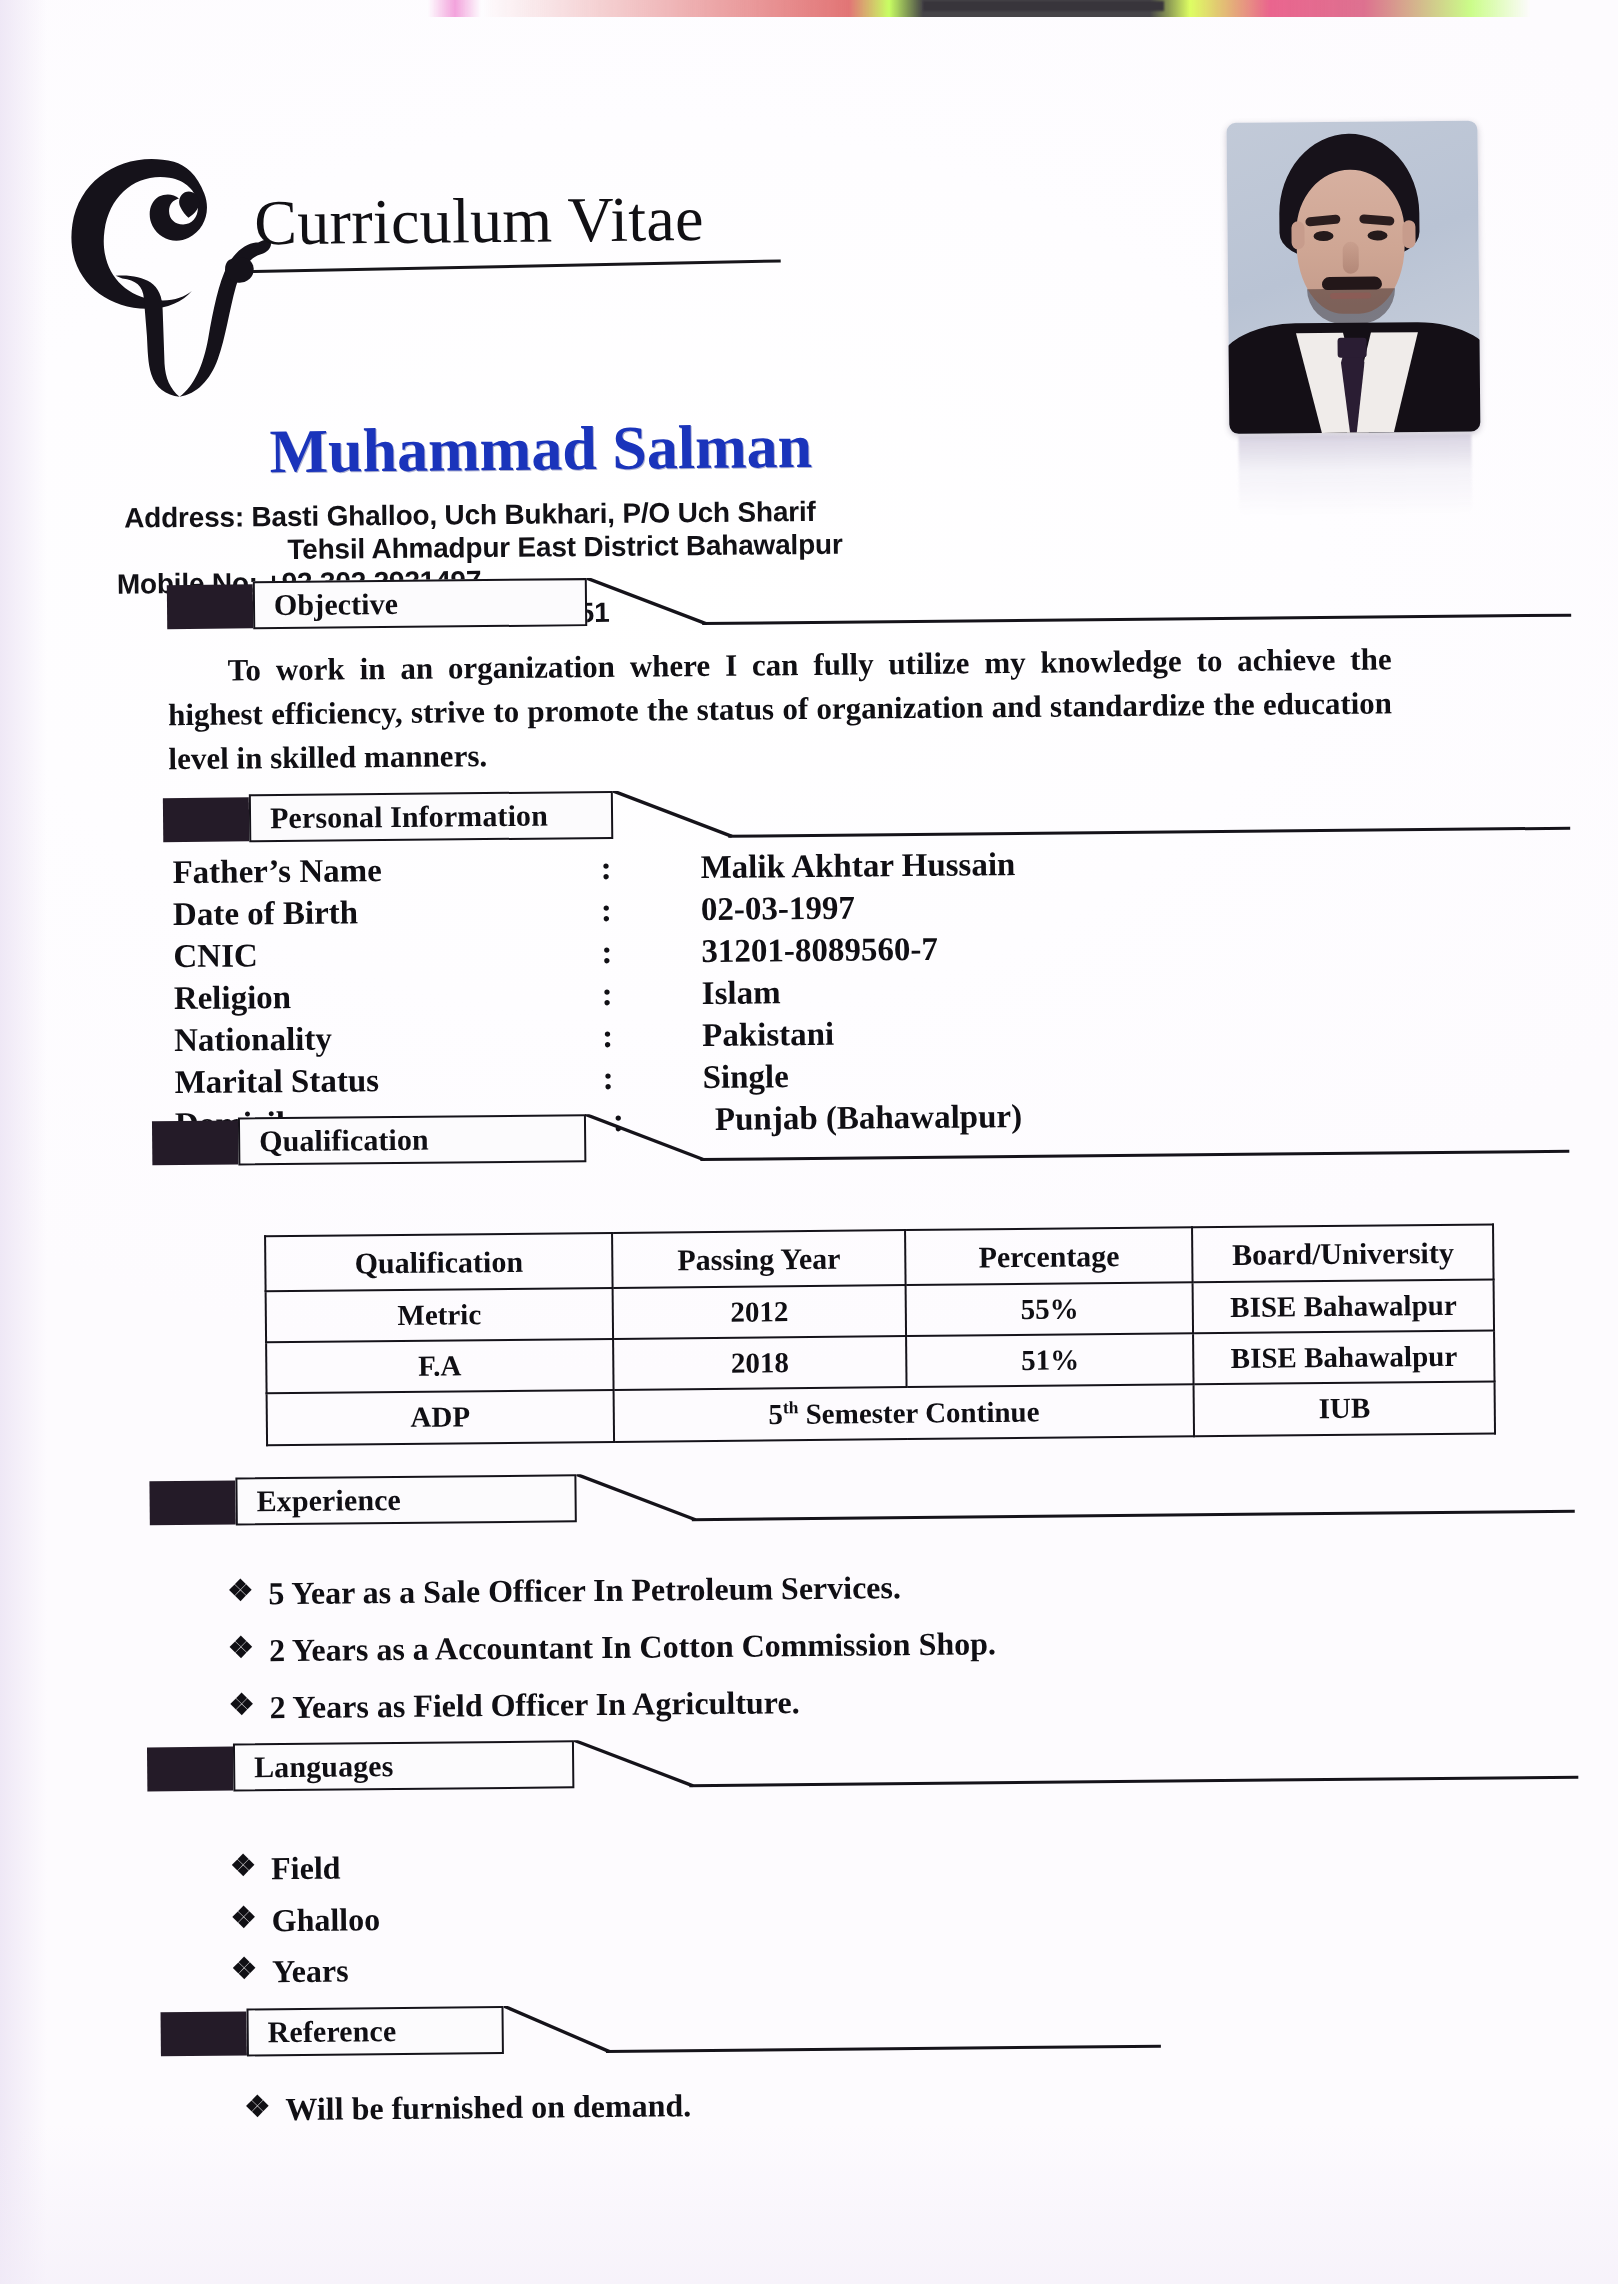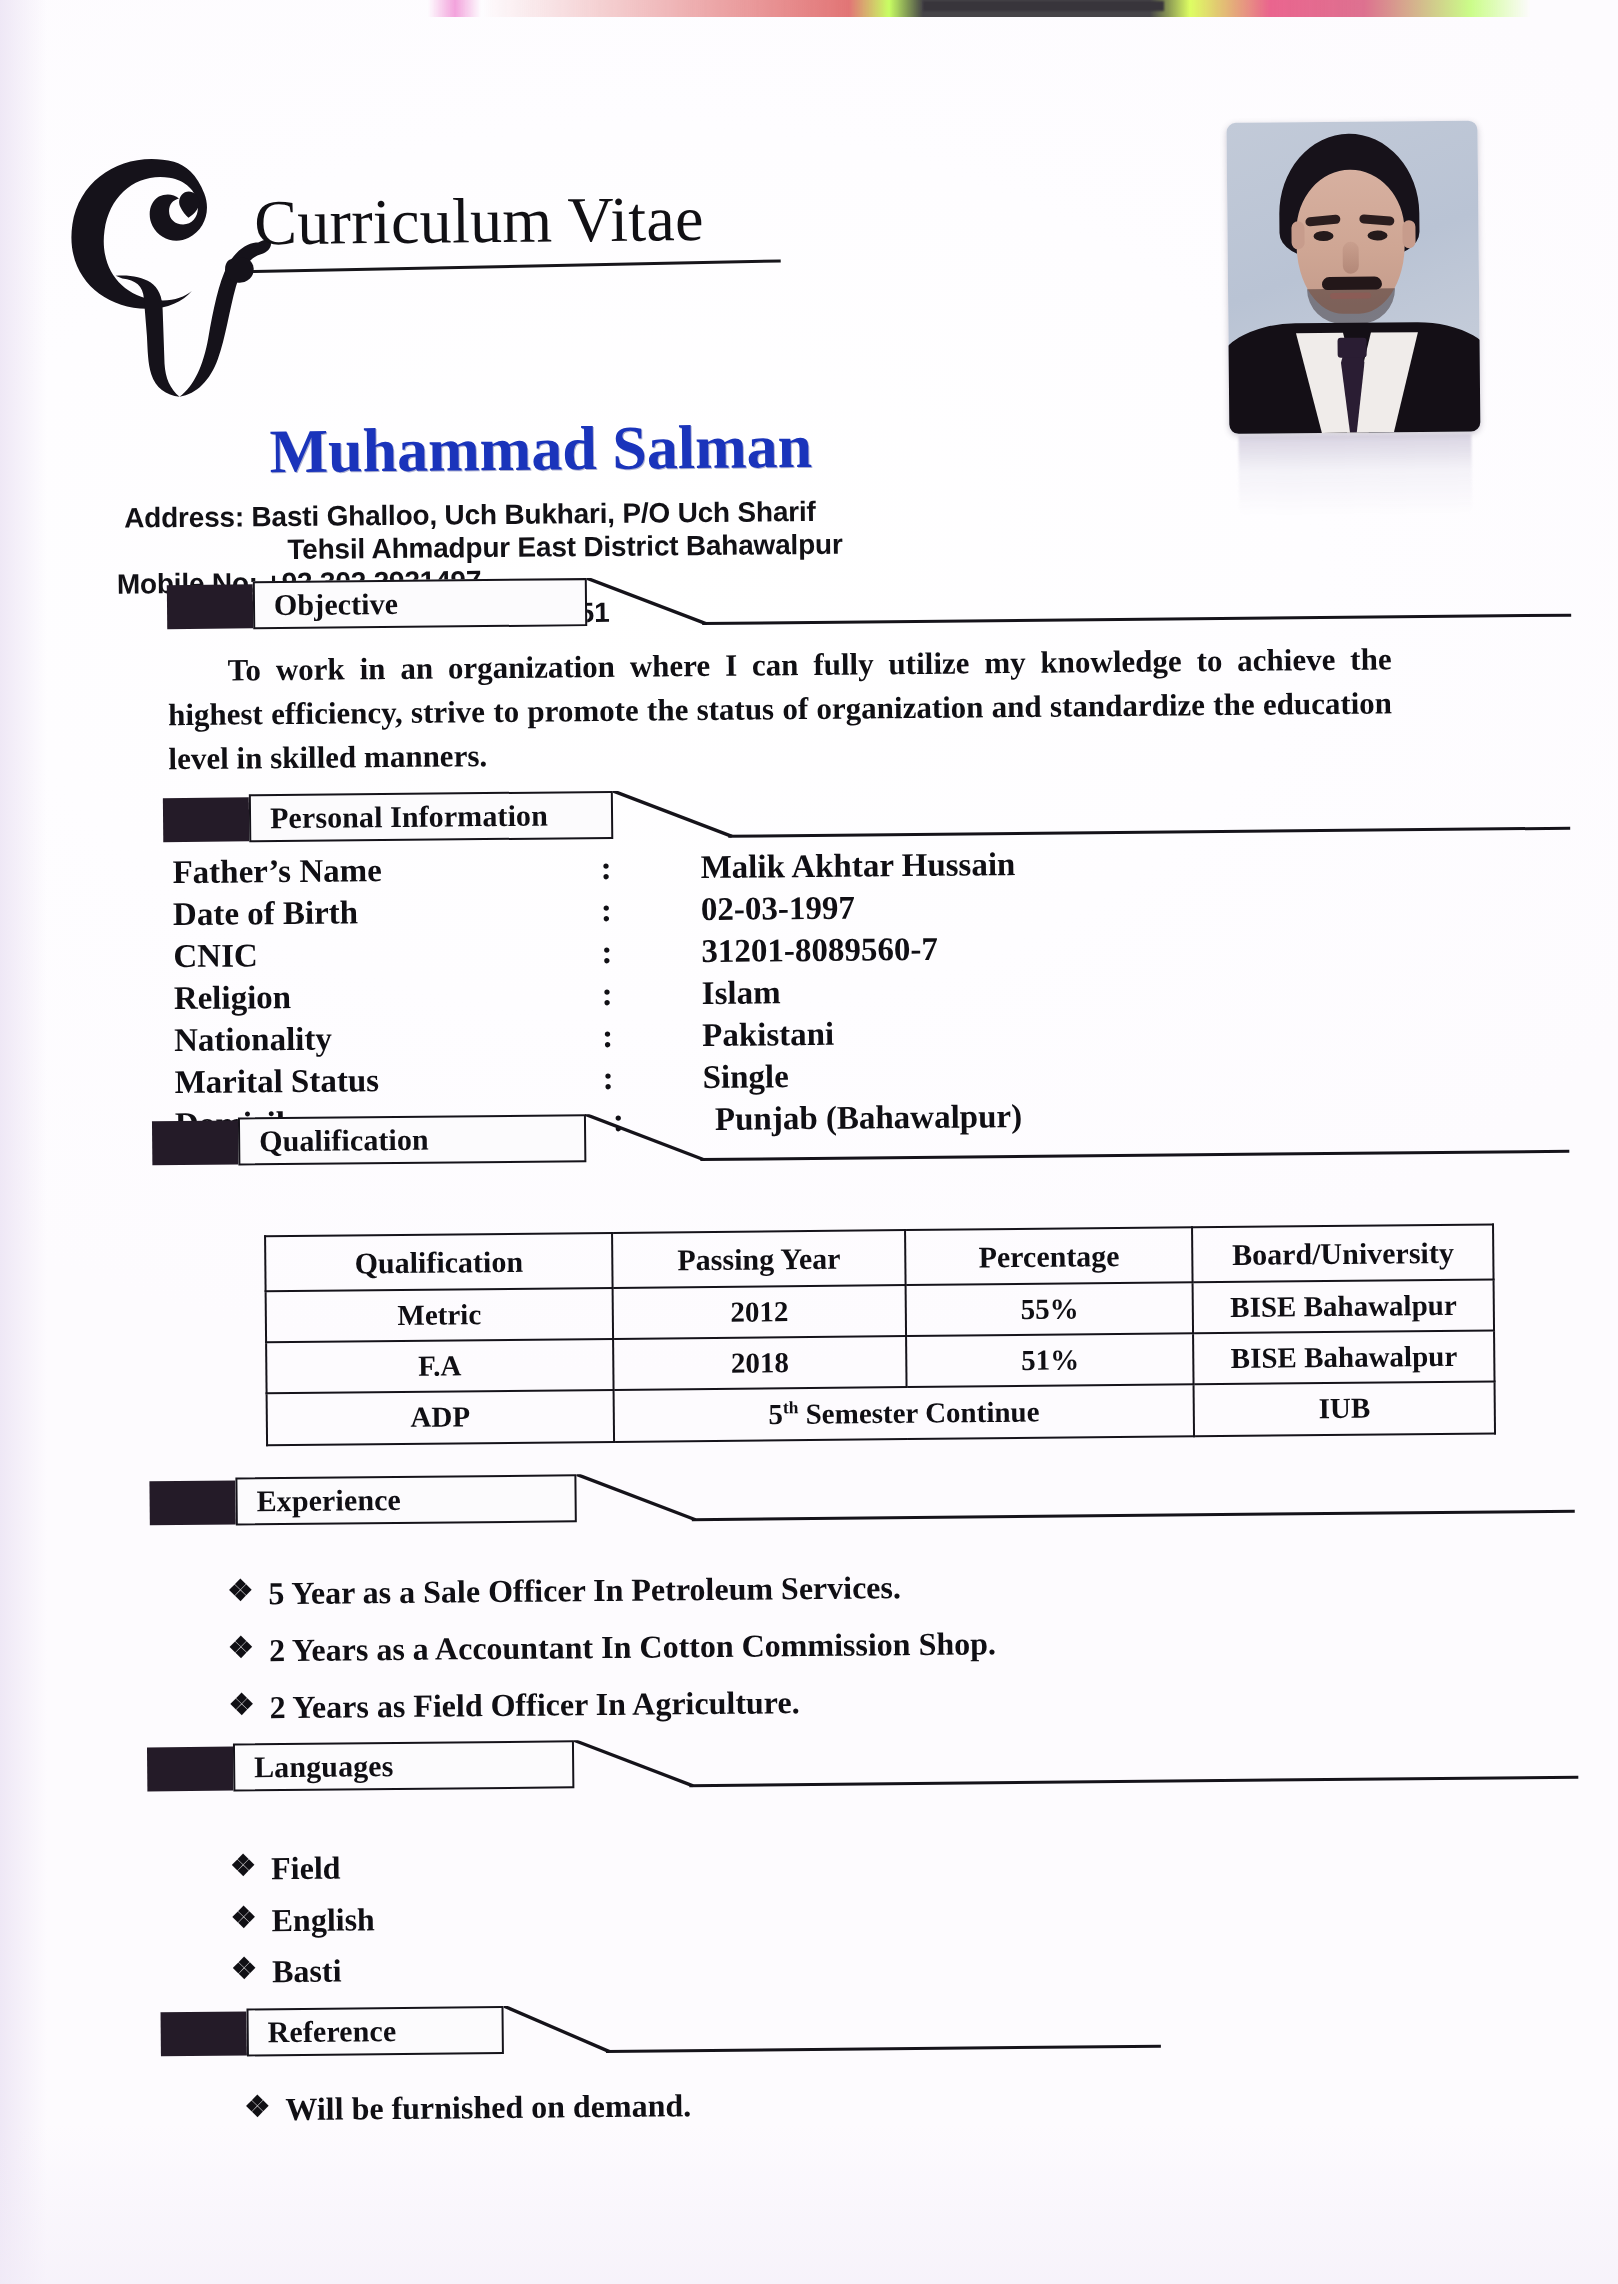--- a/index.html
+++ b/index.html
@@ -580,25 +580,25 @@
       <div class="rule" style="left:542px; width:889px;"></div>
     </div>
 
     <ul class="bullet-list" id="languages-list">
       <li>
         <span class="bul">❖</span>
         <span>Field</span>
       </li>
       <li>
         <span class="bul">❖</span>
-        <span>English</span>
+        <span>Ghalloo</span>
       </li>
       <li>
         <span class="bul">❖</span>
-        <span>Basti</span>
+        <span>Years</span>
       </li>
     </ul>
 
     <div class="section-head" style="left:150px; top:2003px;">
       <div class="blk"></div>
       <div class="plate" style="width:257px;">
         <span>Reference</span>
       </div>
       <div class="taper" style="left:343px; width:107px;">
         <svg width="107" height="48" viewBox="0 0 160 72">

